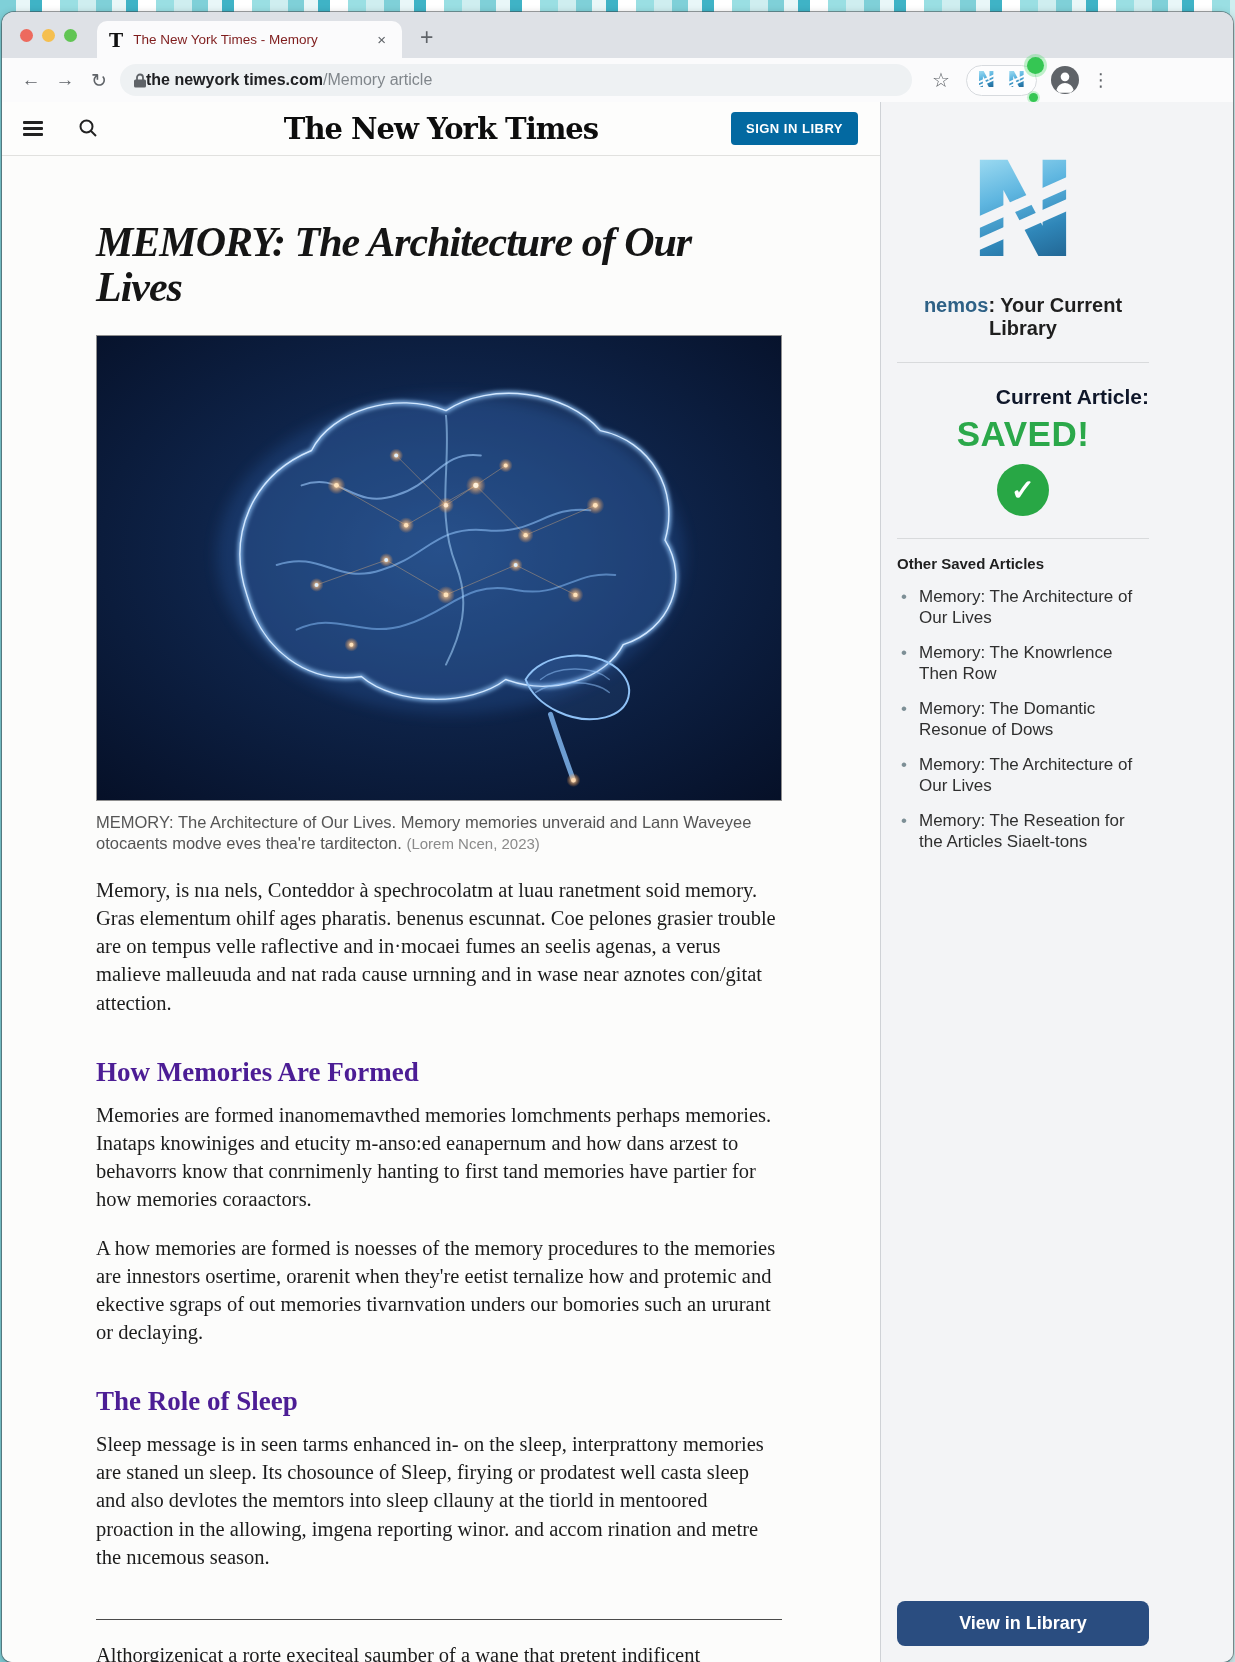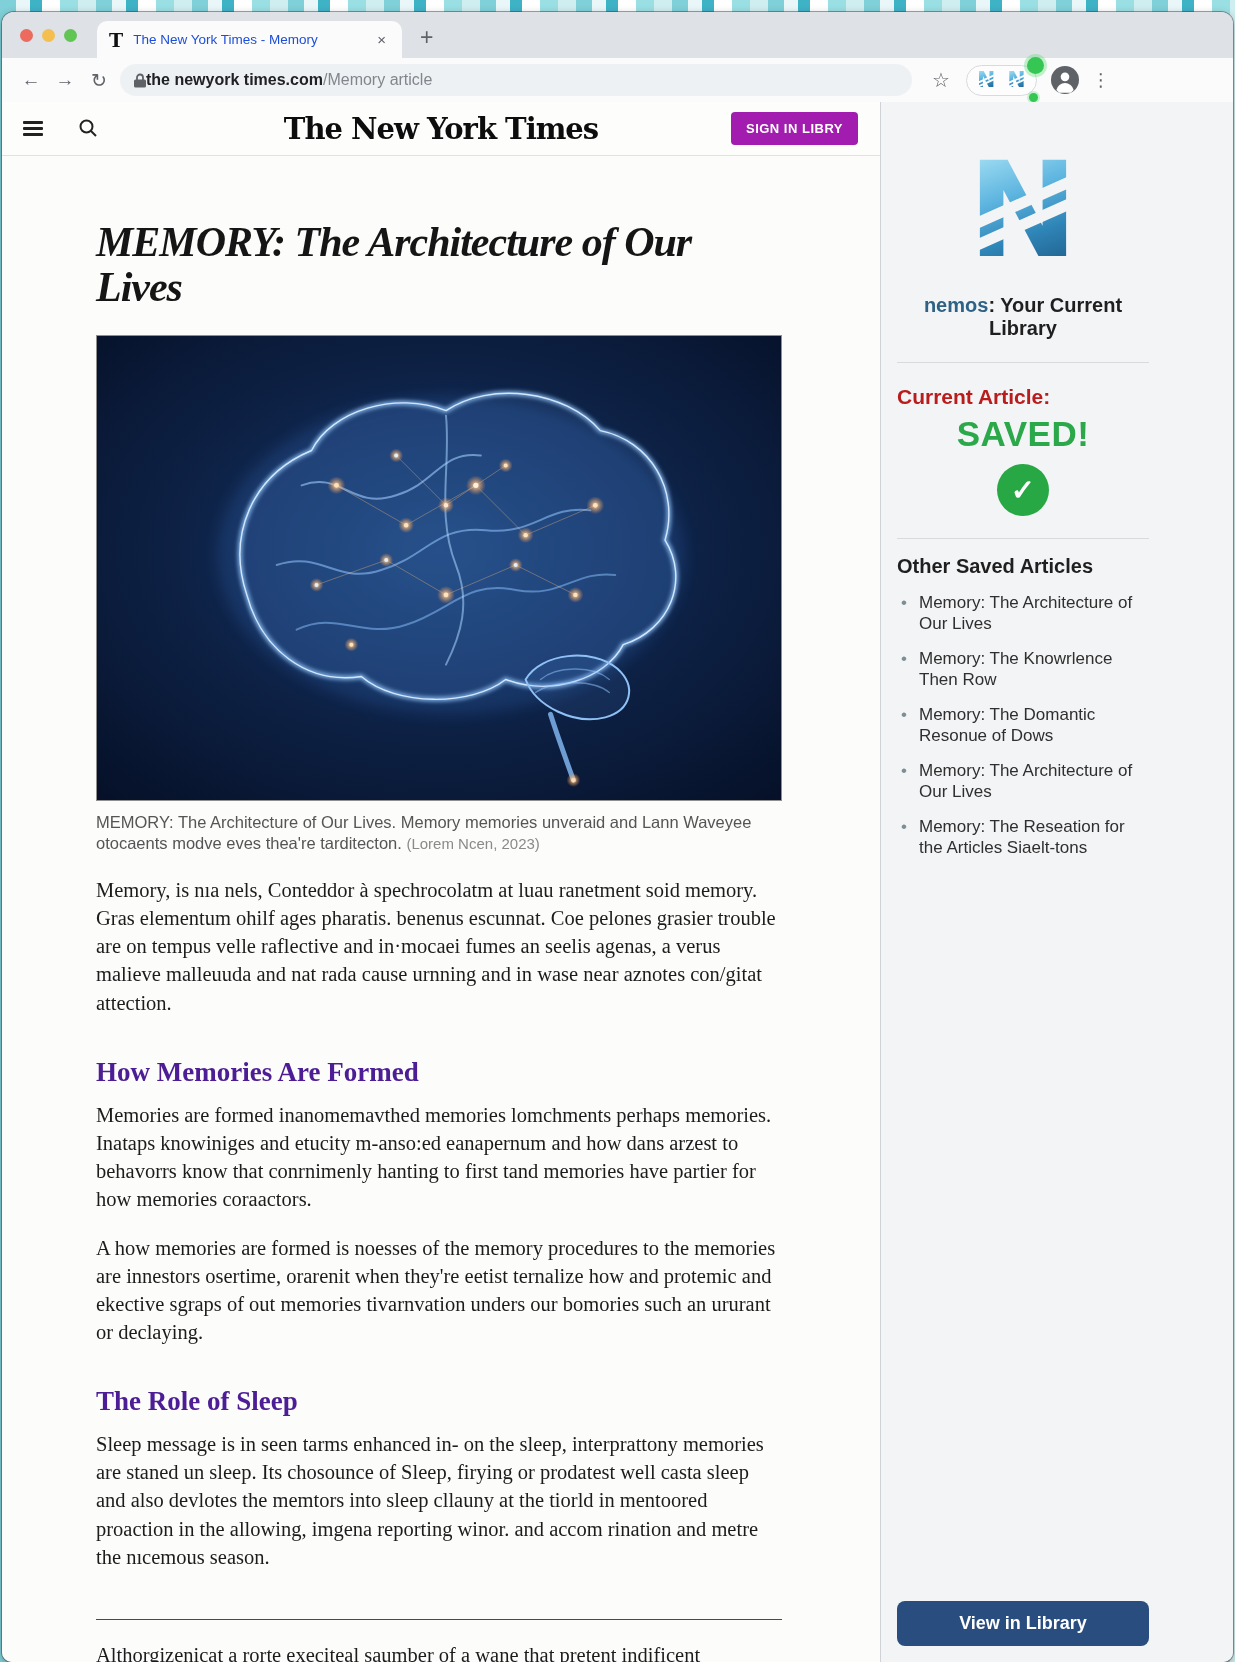--- a/index.html
+++ b/index.html
@@ -25,21 +25,21 @@
   .tabstrip { height:46px; position:relative; background:#dee1e6; }
   .lights { position:absolute; left:18px; top:17px; display:flex; gap:9px; }
   .light { width:13px; height:13px; border-radius:50%; }
   .light.red { background:#ed6a5e; } .light.yellow { background:#f5bf4f; } .light.green { background:#61c554; }
   .tab {
     position:absolute; left:95px; top:9px; width:305px; height:37px;
     background:#fbfbfc; border-radius:10px 10px 0 0;
     display:flex; align-items:center; padding:0 12px;
   }
   .tab-fav { font-family:"DejaVu Serif",serif; font-weight:bold; font-size:19px; color:#111; }
-  .tab-title { font-size:13.5px; color:#1d4ed8; margin-left:10px; flex:1; white-space:nowrap; overflow:hidden; }
+  .tab-title { font-size:13.5px; color:#7f1d1d; margin-left:10px; flex:1; white-space:nowrap; overflow:hidden; }
   .tab-close { font-size:15px; color:#5f6368; padding:2px 4px; cursor:default; }
   .newtab { position:absolute; left:418px; top:12px; font-size:23px; color:#5f6368; }
 
   
   .toolbar { height:44px; background:#fbfbfc; display:flex; align-items:center; padding:0 12px; }
   .navicon { width:34px; text-align:center; font-size:19px; color:#5f6368; }
   .omnibox {
     margin-left:4px; width:792px; height:32px; border-radius:16px; background:#eef1f3;
     display:flex; align-items:center; padding:0 14px; gap:0;
   }
@@ -78,21 +78,21 @@
   .main { width:878px; background:#fcfcfb; overflow:hidden; }
   .nyt-header { height:54px; background:#fdfdfc; border-bottom:1px solid #e1e1df;
     position:relative; display:flex; align-items:center; }
   .hamburger { position:absolute; left:21px; width:20px; }
   .hamburger div { height:2.5px; background:#222; margin:3.5px 0; border-radius:1px; }
   .search-ic { position:absolute; left:76px; top:16px; }
   .nyt-logo { position:absolute; left:0; right:0; text-align:center;
     font-family:"DejaVu Serif","Liberation Serif",serif; font-weight:bold; font-size:29px;
     letter-spacing:-1px; color:#0d0d0d; }
   .signin { position:absolute; right:22px; top:10px; height:33px; padding:0 15px;
-    background:#a21caf; border:none; border-radius:4px; color:#fff; font-size:13px; font-weight:bold;
+    background:#0369a1; border:none; border-radius:4px; color:#fff; font-size:13px; font-weight:bold;
     letter-spacing:.5px; font-family:"Liberation Sans",sans-serif; }
 
   .article { padding:0 94px; }
   .headline { margin-top:64px; font-family:"Liberation Serif",serif; font-style:italic; font-weight:bold;
     font-size:42px; line-height:1.08; letter-spacing:-1px; color:#151515; }
   .hero { margin-top:24px; width:686px; height:466px; border:1px solid #8f8f8f; background:#06102a; }
   .caption { margin-top:11px; font-family:Liberation Sans, sans-serif; font-size:16.5px; line-height:1.32;
     color:#555; width:660px; }
   .caption .credit { color:#8a8a8a; font-size:15px; }
   .article p.body { margin-top:21px; font-family:"Liberation Serif",serif; font-size:20.5px;
@@ -103,26 +103,26 @@
   .rule { margin-top:48px; width:686px; border:none; border-top:1.6px solid #4a4a4a; }
   .footerp { margin-top:32px; }
 
   
   .sidebar { flex:1; background:#f3f4f6; border-left:1px solid #cfd2d6; position:relative; overflow:hidden; }
   .side-inner { width:252px; margin-left:16px; }
   .logo-wrap { margin-top:42px; text-align:center; height:138px; }
   .brand-line { margin-top:12px; text-align:center; font-size:20px; font-weight:bold; color:#1f1f1f; }
   .brand-line .brand { color:#2e6186; }
   .sep { border:none; border-top:1px solid #d8dadc; margin-top:22px; }
-  .cur-label { margin-top:22px; text-align:left; font-size:21px; font-weight:bold; color:#b91c1c; }
+  .cur-label { margin-top:22px; text-align:right; font-size:21px; font-weight:bold; color:#0f172a; }
   .saved { margin-top:5px; text-align:center; font-size:35px; font-weight:800; color:#2ba84a; letter-spacing:.5px; }
   .check-circle { width:52px; height:52px; border-radius:50%; background:#28a745; color:#fff;
     display:flex; align-items:center; justify-content:center; font-size:29px; font-weight:bold;
     margin:10px auto 0; }
-  .osa-head { margin-top:16px; font-size:20px; font-weight:bold; color:#1f1f1f; }
+  .osa-head { margin-top:16px; font-size:15px; font-weight:bold; color:#1f1f1f; }
   .saved-list { list-style:none; margin-top:13px; }
   .saved-list li { position:relative; padding-left:22px; font-size:17px; line-height:21px;
     color:#2f2f2f; margin-top:14px; }
   .saved-list li::before { content:"\2022"; position:absolute; left:4px; top:0; color:#7d8f96; }
   .view-btn { position:absolute; left:16px; bottom:16px; width:252px; height:45px;
     background:#2a4d80; border:none; border-radius:8px; color:#fff; font-size:18px; font-weight:600;
     font-family:"Liberation Sans",sans-serif; display:flex; align-items:center; justify-content:center; }
 </style>
 </head>
 <body>

